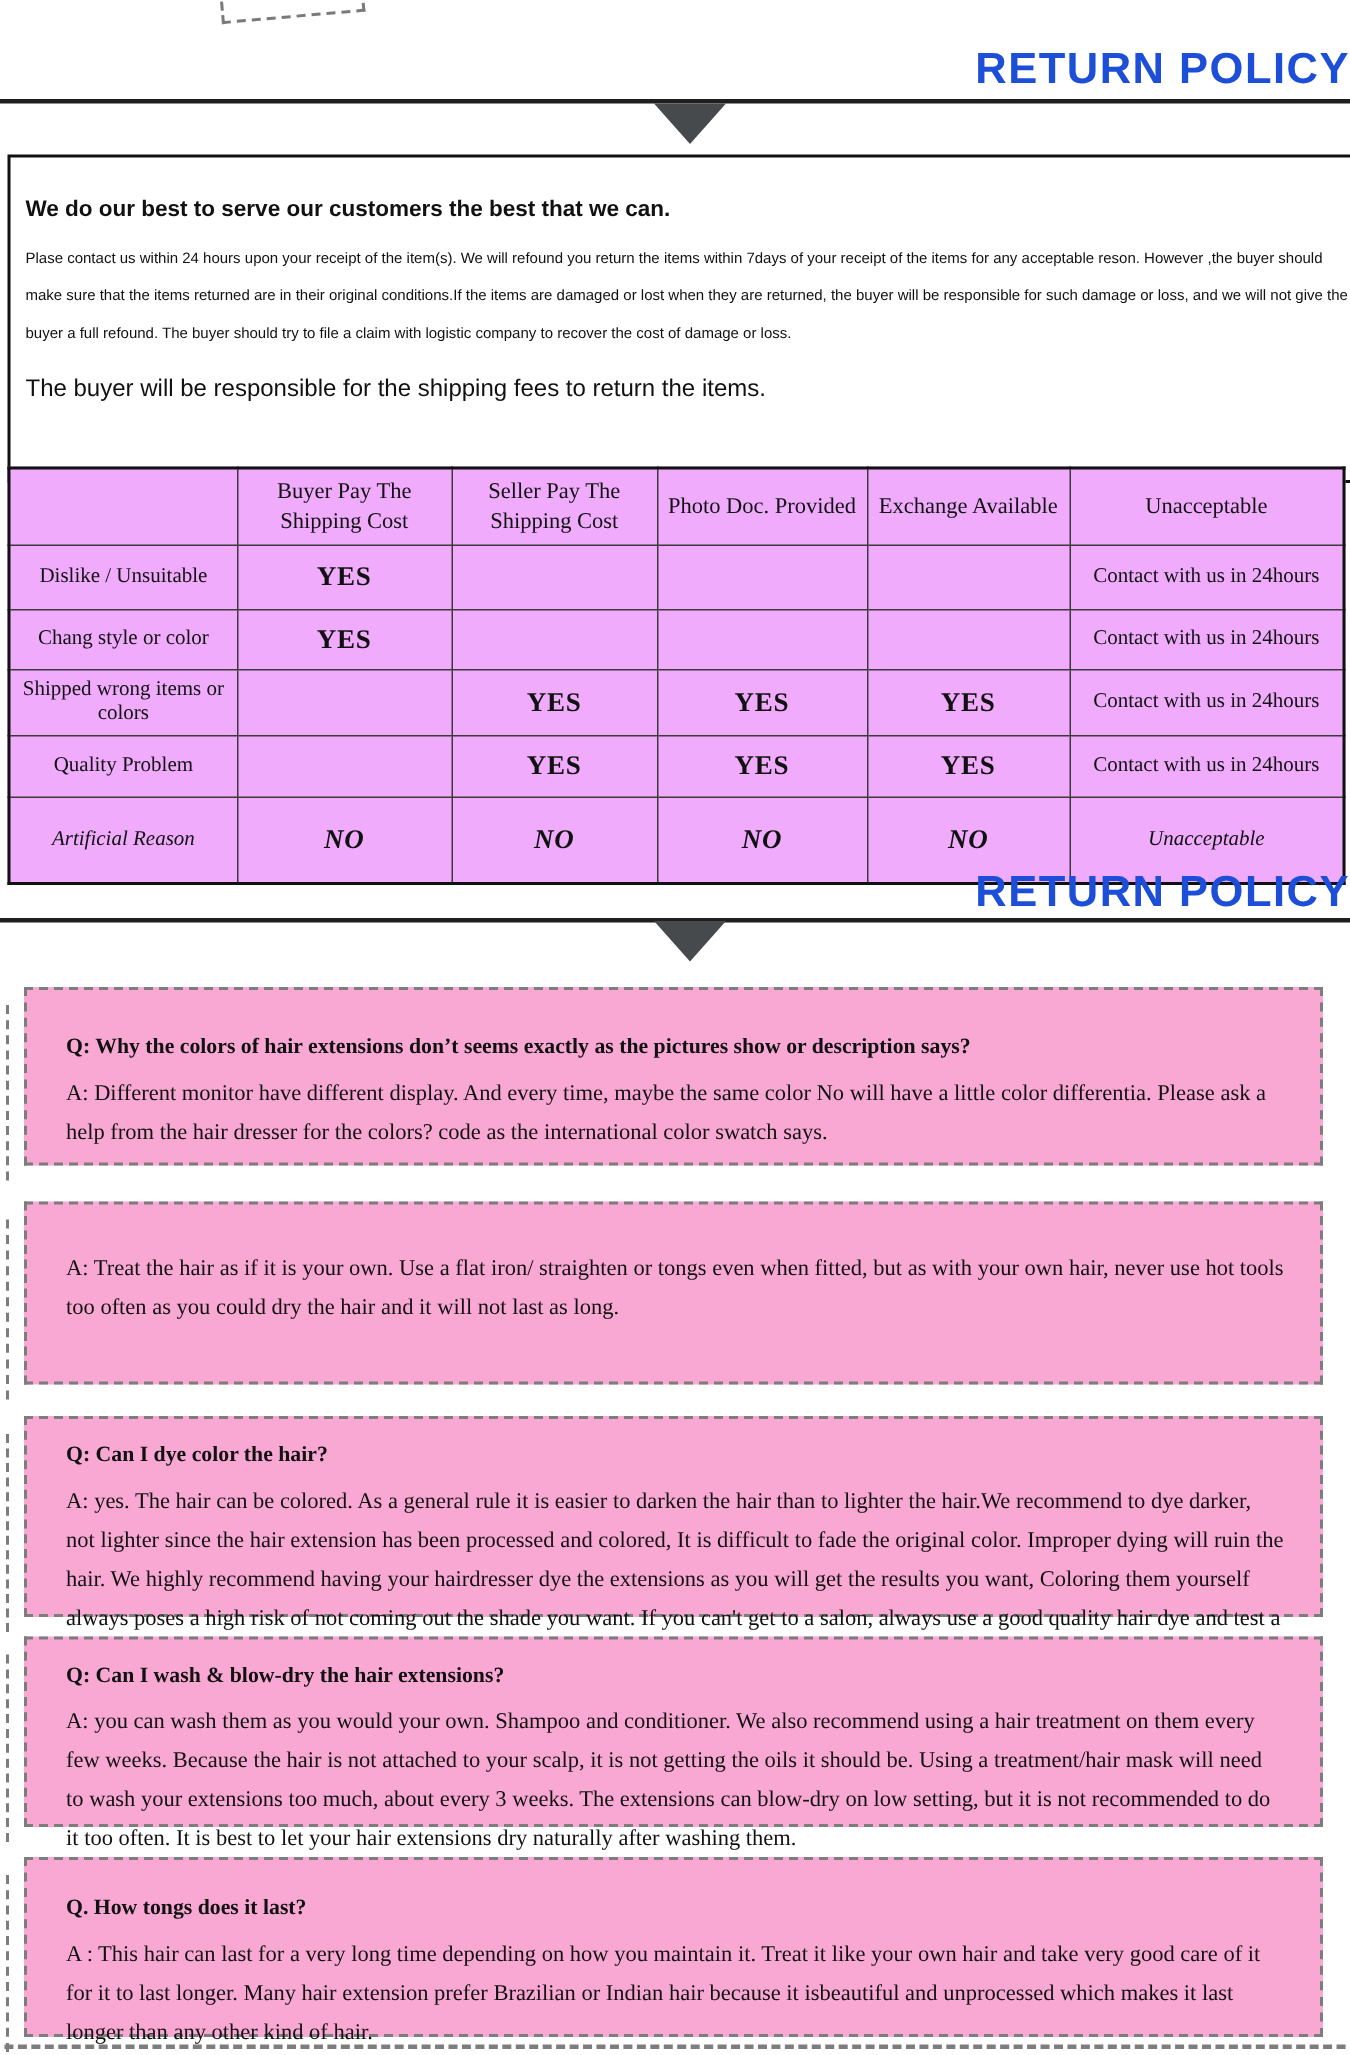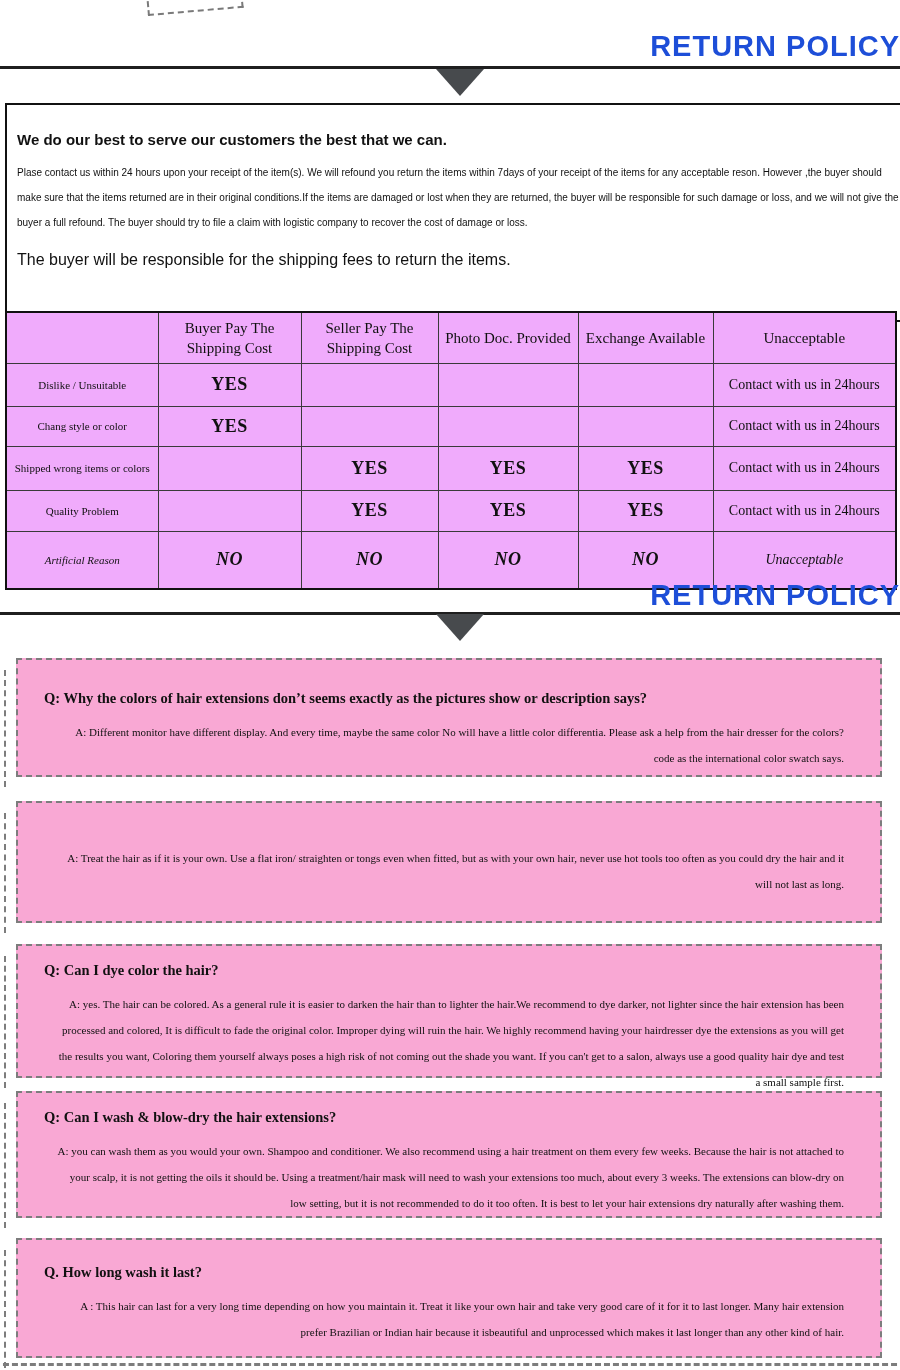--- a/index.html
+++ b/index.html
@@ -43,31 +43,31 @@
        font-family:"Liberation Serif",serif;border:2px solid #111;}
   .policy-table th,.policy-table td{border:1px solid #3a3a3a;text-align:center;
        vertical-align:middle;padding:2px 6px;overflow:hidden;}
   .policy-table th{font-weight:normal;font-size:15px;line-height:1.35;}
   .policy-table thead tr{height:51px;}
   .policy-table tbody tr:nth-child(1){height:43px;}
   .policy-table tbody tr:nth-child(2){height:40px;}
   .policy-table tbody tr:nth-child(3){height:44px;}
   .policy-table tbody tr:nth-child(4){height:41px;}
   .policy-table tbody tr:nth-child(5){height:58px;font-style:italic;}
-  td.label{font-size:11px;margin-top:48px;}
+  td.label{font-size:14px;margin-top:48px;}
   td.yn{font-weight:bold;font-size:18px;letter-spacing:.5px;}
   td.comm{font-size:14px;}
 
   
   .faq{position:absolute;left:16px;width:866px;border:2px dashed #7d7d7d;
        box-sizing:border-box;padding:0 24px 0 26px;background:#f9a8d4;}
   .faq::before{content:"";position:absolute;left:-14px;top:10px;bottom:-12px;
        border-left:2px dashed #7d7d7d;}
   .faq-q{font-weight:bold;font-size:14.5px;margin:0 0 9px 0;}
-  .faq-a{font-size:11px;line-height:26px;margin:12px;text-align:right;}
+  .faq-a{font-size:15px;line-height:26px;margin:0;}
   .faq1{top:658px;height:119px;padding-top:30px;}
   .faq2{top:801px;height:122px;padding-top:30px;}
   .faq3{top:944px;height:134px;padding-top:16px;}
   .faq4{top:1091px;height:127px;padding-top:16px;font-family:Liberation Serif, serif;}
   .faq5{top:1238px;height:120px;padding-top:24px;}
 
   
   .bottom-dash{position:absolute;left:-6px;top:1363px;width:912px;height:0;
        border-top:3px dashed #7d7d7d;}
 </style>
@@ -168,19 +168,19 @@
     <p class="faq-q">Q: Can I dye color the hair?</p>
     <p class="faq-a">A: yes. The hair can be colored. As a general rule it is easier to darken the hair than to lighter the hair.We recommend to dye darker, not lighter since the hair extension has been processed and colored, It is difficult to fade the original color. Improper dying will ruin the hair. We highly recommend having your hairdresser dye the extensions as you will get the results you want, Coloring them yourself always poses a high risk of not coming out the shade you want. If you can't get to a salon, always use a good quality hair dye and test a small sample first.</p>
   </div>
 
   <div class="faq faq4">
     <p class="faq-q">Q: Can I wash &amp; blow-dry the hair extensions?</p>
     <p class="faq-a">A: you can wash them as you would your own. Shampoo and conditioner. We also recommend using a hair treatment on them every few weeks. Because the hair is not attached to your scalp, it is not getting the oils it should be. Using a treatment/hair mask will need to wash your extensions too much, about every 3 weeks. The extensions can blow-dry on low setting, but it is not recommended to do it too often. It is best to let your hair extensions dry naturally after washing them.</p>
   </div>
 
   <div class="faq faq5">
-    <p class="faq-q">Q. How long wash it last?</p>
+    <p class="faq-q">Q. How tongs does it last?</p>
     <p class="faq-a">A : This hair can last for a very long time depending on how you maintain it. Treat it like your own hair and take very good care of it for it to last longer. Many hair extension prefer Brazilian or Indian hair because it isbeautiful and unprocessed which makes it last longer than any other kind of hair.</p>
   </div>
 
   <div class="bottom-dash"></div>
 
 </div>
 
 </body></html>

